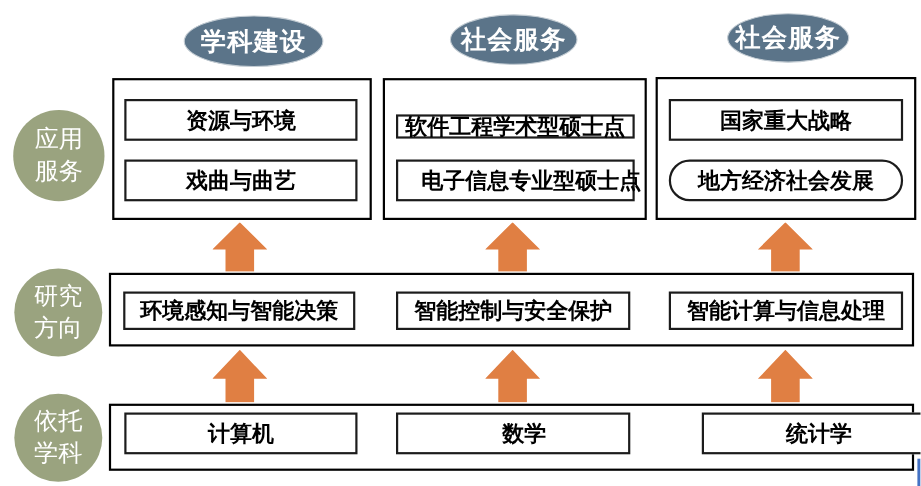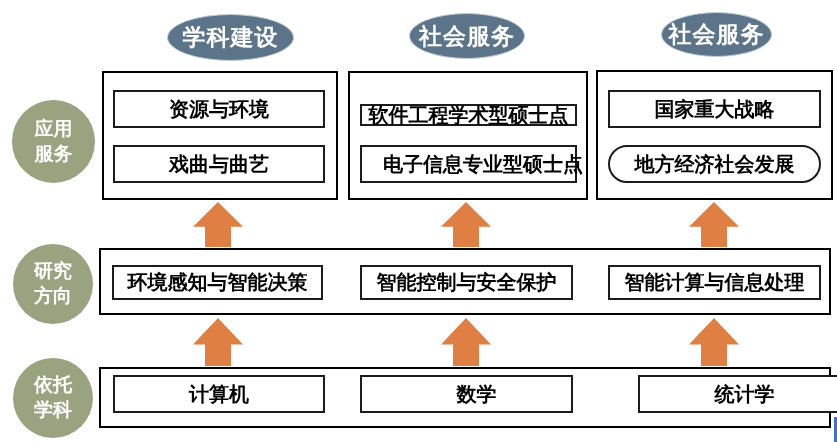--- a/index.html
+++ b/index.html
@@ -18,21 +18,21 @@
     border: 1px solid #c3ccd3;
     color: var(--text-light, #ffffff);
     font-size: 23px; font-weight: bold;
     display: flex; align-items: center; justify-content: center;
     letter-spacing: 1px;
   }
   .side-circle {
     background: var(--circle-fill, #9aa37f);
     border-radius: 50%;
     color: var(--text-light, #ffffff);
-    font-size: 19px; font-weight: bold;
+    font-size: 22px; font-weight: normal;
     display: flex; align-items: center; justify-content: center;
     text-align: center;
     white-space: pre-line;
     line-height: 1.3;
   }
   .outer-box {
     background: #ffffff;
     border: 2.5px solid var(--box-border, #000000);
   }
   .inner-box {

